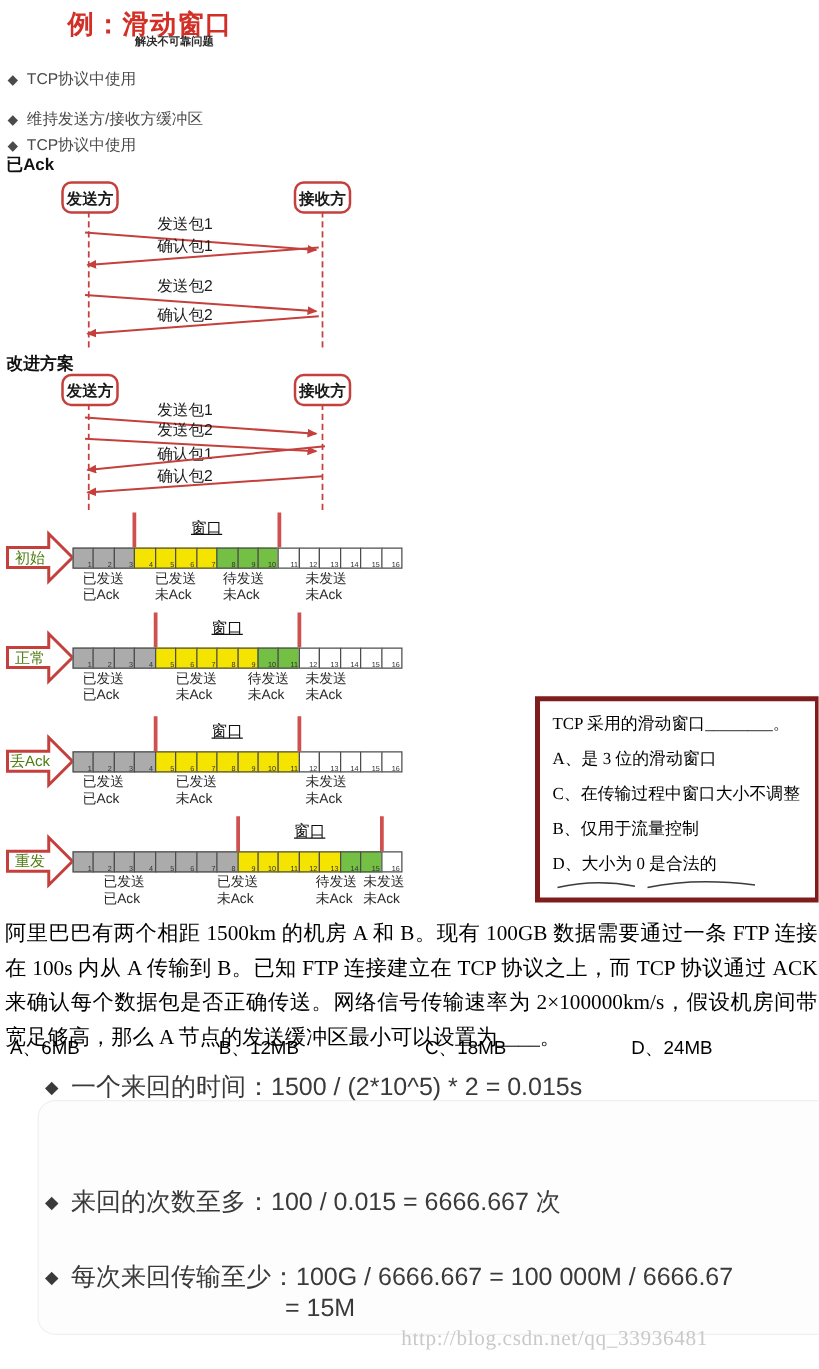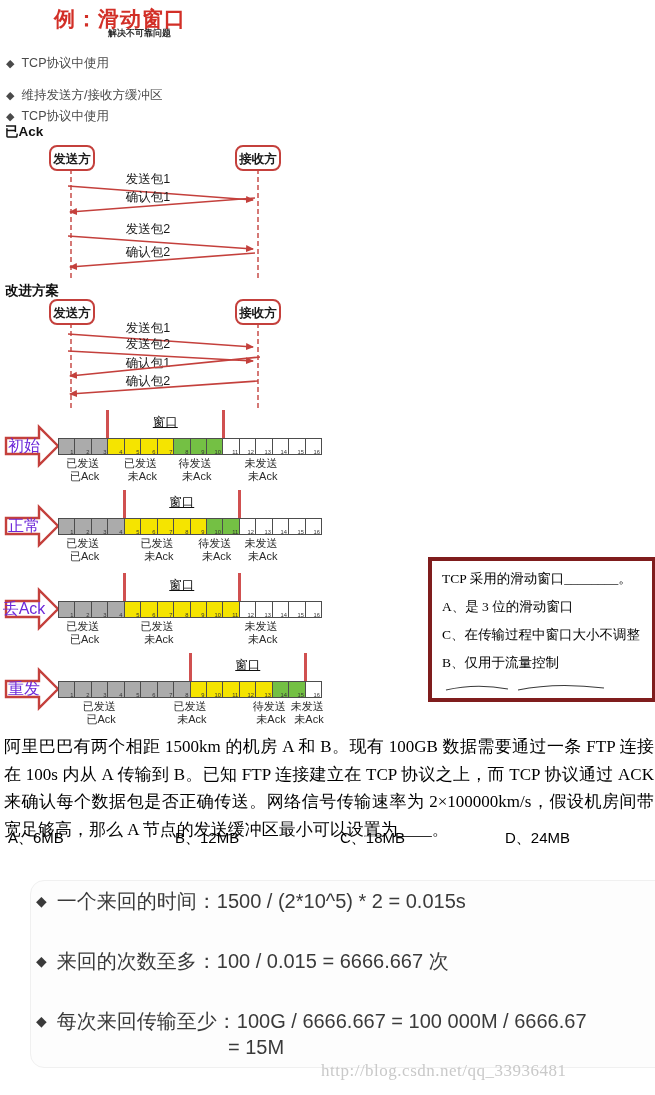--- a/index.html
+++ b/index.html
@@ -22,28 +22,28 @@
   .boxt{font-family:"Liberation Sans",sans-serif;font-size:12.5px;font-weight:bold;fill:#1a1a1a;text-anchor:middle;}
   .msgt{font-family:"Liberation Sans",sans-serif;font-size:12.5px;fill:#1a1a1a;text-anchor:middle;}
   .msg{stroke:#c4403c;stroke-width:1.6;}
   .life{stroke:#c4403c;stroke-width:1.4;stroke-dasharray:5 3;}
 
   
   .win-row{position:absolute;left:0;width:340px;height:78px;}
   .win-arrow{position:absolute;left:4px;top:16px;width:56px;height:44px;}
   .win-arrow svg{position:absolute;left:0;top:0;}
   .win-arrow-label{position:absolute;left:0;top:0;width:40px;height:44px;display:flex;align-items:center;justify-content:center;
-                   font-size:16px;color:#6d28d9;white-space:nowrap;}
+                   font-size:12px;color:#4d7c0f;white-space:nowrap;}
   .win-tick{position:absolute;top:2px;width:3px;height:28px;background:#d05050;}
   .win-wlabel{position:absolute;top:6px;transform:translateX(-50%);font-size:12.5px;color:#111;text-decoration:underline;}
   .win-strip{position:absolute;left:58px;top:30px;width:264px;height:17px;display:flex;}
   .win-cell{flex:1;border:1px solid #4d4d4d;margin-left:-1px;position:relative;}
   .win-cell:first-child{margin-left:0;}
   .win-num{position:absolute;right:1px;bottom:-1px;font-size:8px;transform:scale(.72);transform-origin:bottom right;color:#333;}
-  .win-cap{position:absolute;top:49px;transform:translateX(-50%);text-align:right;font-size:11px;line-height:13px;
+  .win-cap{position:absolute;top:49px;transform:translateX(-50%);text-align:left;font-size:11px;line-height:13px;
            color:#2b2b2b;white-space:nowrap;}
 
   
   .quiz{position:absolute;left:428px;top:557px;width:200px;padding:9px 10px 6px 10px;border:4px solid #7f1d1d;
         background:#fff;font-family:"Liberation Serif",serif;font-size:13.5px;color:#000;}
   .quiz-q{margin-bottom:10px;}
   .quiz-opt{margin-bottom:10px;}
   .quiz-squiggle{display:block;margin-left:2px;}
 
   
@@ -429,34 +429,35 @@
           <div>未Ack</div>
         </div>
       </div>
     </div>
 
   <div class="quiz">
     <div class="quiz-q">TCP 采用的滑动窗口________。</div>
     <div class="quiz-opt">A、是 3 位的滑动窗口</div>
     <div class="quiz-opt">C、在传输过程中窗口大小不调整</div>
     <div class="quiz-opt">B、仅用于流量控制</div>
+    <div class="quiz-opt" style="margin-bottom:2px">D、大小为 0 是合法的</div>
     <svg class="quiz-squiggle" width="165" height="10" viewBox="0 0 165 10">
       <path d="M2,8 Q32,1 64,7" fill="none" stroke="#3a3a3a" stroke-width="1.1"></path>
       <path d="M74,8 Q112,0 160,6" fill="none" stroke="#3a3a3a" stroke-width="1.1"></path>
     </svg>
   </div>
 
   <div class="problem-text">阿里巴巴有两个相距 1500km 的机房 A 和 B。现有 100GB 数据需要通过一条 FTP 连接在 100s 内从 A 传输到 B。已知 FTP 连接建立在 TCP 协议之上，而 TCP 协议通过 ACK 来确认每个数据包是否正确传送。网络信号传输速率为 2×100000km/s，假设机房间带宽足够高，那么 A 节点的发送缓冲区最小可以设置为____。</div>
   <div class="prob-opt" style="left:8px">A、6MB</div>
   <div class="prob-opt" style="left:175px">B、12MB</div>
   <div class="prob-opt" style="left:340px">C、18MB</div>
   <div class="prob-opt" style="left:505px">D、24MB</div>
 
   <div class="sol-panel"></div>
-  <div class="sol-bullet" style="top:888px">
+  <div class="sol-bullet" style="top:856px">
     <span class="dm">◆</span><span>一个来回的时间：1500 / (2*10^5) * 2 = 0.015s</span>
   </div>
   <div class="sol-bullet" style="top:948px">
     <span class="dm">◆</span><span>来回的次数至多：100 / 0.015 = 6666.667 次</span>
   </div>
   <div class="sol-bullet" style="top:1008px">
     <span class="dm">◆</span><span>每次来回传输至少：100G / 6666.667 = 100 000M / 6666.67</span>
   </div>
   <div class="sol-cont" style="left:228px;top:1036px">= 15M</div>
 

